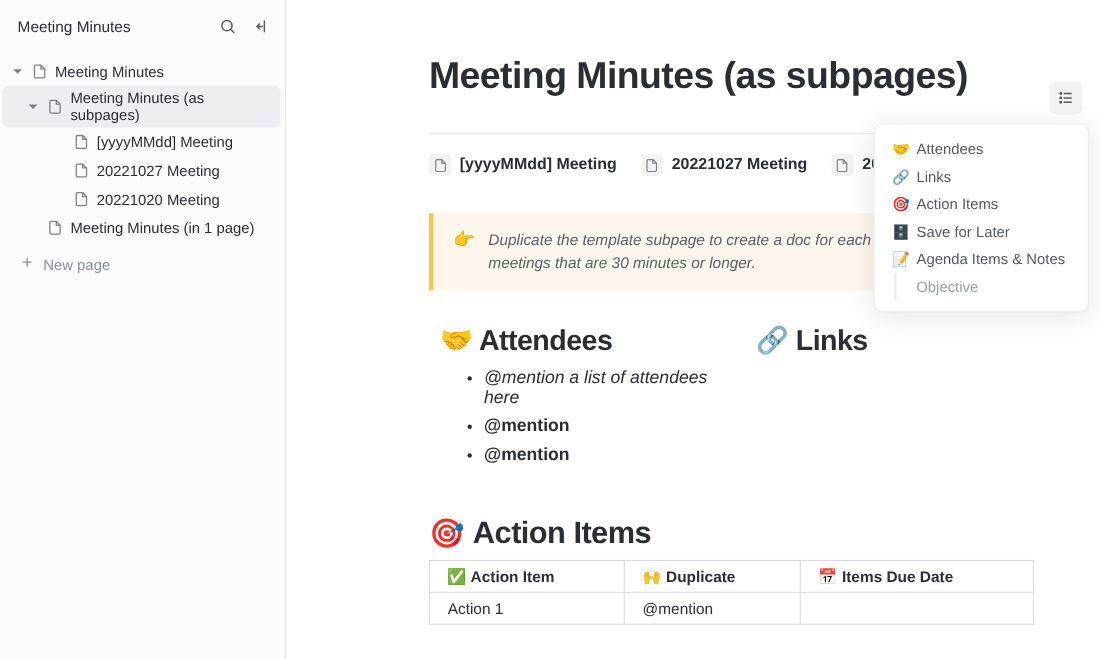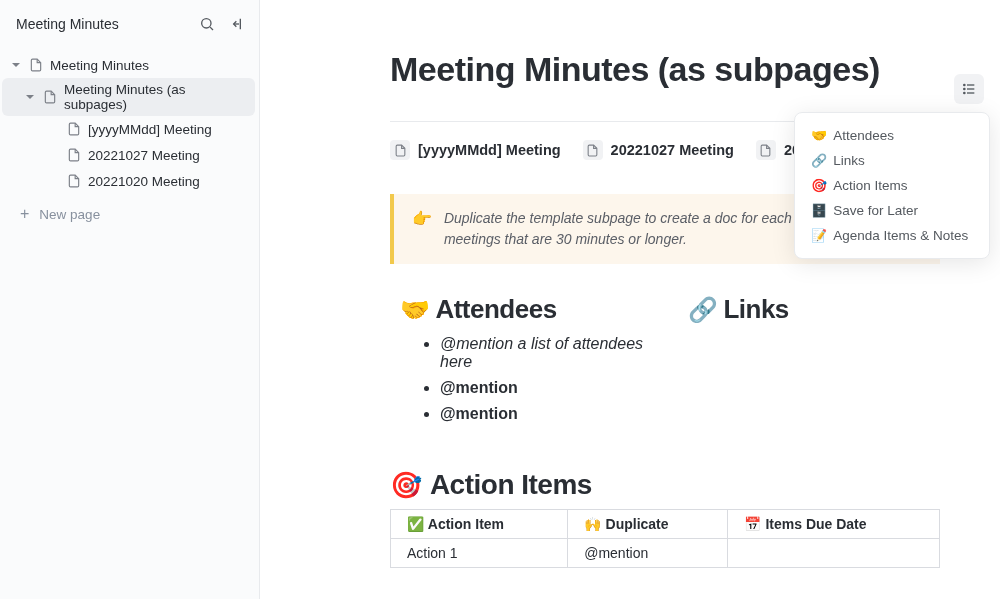--- a/index.html
+++ b/index.html
@@ -309,20 +309,30 @@
       <span class="spacer"></span>
       <span class="page-icon">
         <svg viewBox="0 0 24 24" fill="none" stroke="currentColor" stroke-width="2">
             <path d="M14 2H6a2 2 0 0 0-2 2v16a2 2 0 0 0 2 2h12a2 2 0 0 0 2-2V8z"></path>
             <polyline points="14 2 14 8 20 8"></polyline>
           </svg>
       </span>
       <span>20221020 Meeting</span>
     </div>
 
+    <div class="tree-item indent-1">
+      <span class="spacer"></span>
+      <span class="page-icon">
+        <svg viewBox="0 0 24 24" fill="none" stroke="currentColor" stroke-width="2">
+            <path d="M14 2H6a2 2 0 0 0-2 2v16a2 2 0 0 0 2 2h12a2 2 0 0 0 2-2V8z"></path>
+            <polyline points="14 2 14 8 20 8"></polyline>
+          </svg>
+      </span>
+      <span>Meeting Minutes (in 1 page)</span>
+    </div>
   </div>
 
   <div class="new-page">
     <span class="plus">+</span>
     <span>New page</span>
   </div>
 </aside>
 
 <main class="main">
 
@@ -433,15 +443,18 @@
       <span>Action Items</span>
     </div>
     <div class="outline-item">
       <span class="emoji">🗄️</span>
       <span>Save for Later</span>
     </div>
     <div class="outline-item">
       <span class="emoji">📝</span>
       <span>Agenda Items &amp; Notes</span>
     </div>
+    <div class="outline-item sub">
+      <span>Objective</span>
+    </div>
   </div>
 
 </main>
 
 </body></html>

